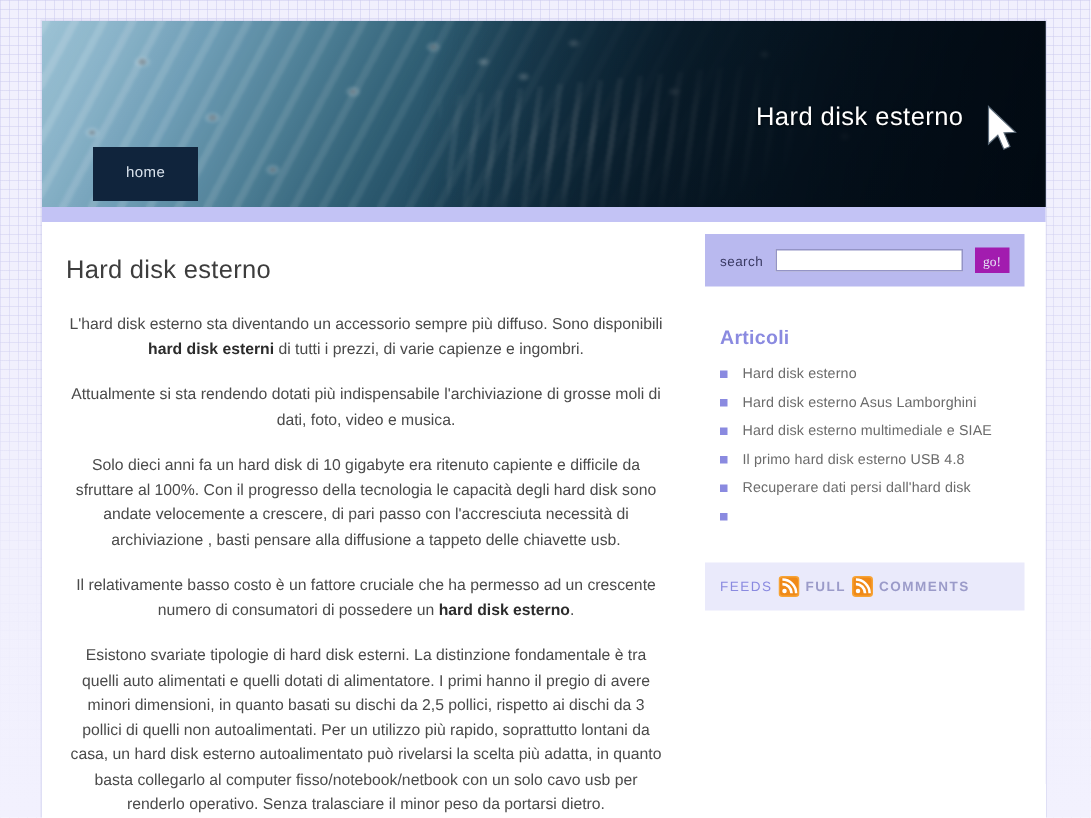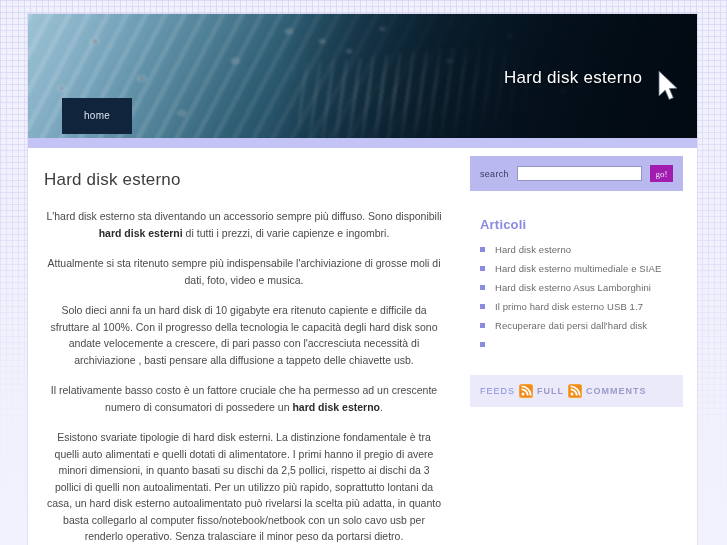--- a/index.html
+++ b/index.html
@@ -330,21 +330,21 @@
     </div>
   </div>
 
   <div class="header-underline"></div>
 
   <div class="body-wrap">
 
     <div class="content">
       <h1>Hard disk esterno</h1>
       <p>L'hard disk esterno sta diventando un accessorio sempre più diffuso. Sono disponibili <b>hard disk esterni</b> di tutti i prezzi, di varie capienze e ingombri.</p>
-      <p>Attualmente si sta ritenuto sempre più indispensabile l'archiviazione di grosse moli di dati, foto, video e musica.</p>
+      <p>Attualmente si sta rendendo dotati più indispensabile l'archiviazione di grosse moli di dati, foto, video e musica.</p>
       <p>Solo dieci anni fa un hard disk di 10 gigabyte era ritenuto capiente e difficile da sfruttare al 100%. Con il progresso della tecnologia le capacità degli hard disk sono andate velocemente a crescere, di pari passo con l'accresciuta necessità di archiviazione , basti pensare alla diffusione a tappeto delle chiavette usb.</p>
       <p>Il relativamente basso costo è un fattore  cruciale che ha permesso ad un crescente numero di consumatori di possedere un <b>hard disk esterno</b>.</p>
       <p>Esistono svariate tipologie di hard disk esterni. La distinzione fondamentale è tra quelli auto alimentati e quelli dotati di alimentatore. I primi hanno il pregio di avere  minori dimensioni, in quanto basati su dischi da 2,5 pollici, rispetto ai dischi da 3 pollici di quelli non autoalimentati. Per un utilizzo più rapido, soprattutto lontani da casa, un hard disk esterno autoalimentato  può rivelarsi la scelta più adatta, in quanto basta collegarlo al computer fisso/notebook/netbook con un solo cavo usb per renderlo operativo. Senza tralasciare il minor peso da portarsi dietro.</p>
 
     </div>
 
     <div class="sidebar">
 
       <div class="search-box">
         <span class="search-label">search</span>
@@ -354,29 +354,29 @@
 
       <h2 class="widget-title">Articoli</h2>
 
       <ul class="link-list">
         <li>
           <span class="bullet"></span>
           <a href="#">Hard disk esterno</a>
         </li>
         <li>
           <span class="bullet"></span>
+          <a href="#">Hard disk esterno Asus Lamborghini</a>
+        </li>
+        <li>
+          <span class="bullet"></span>
           <a href="#">Hard disk esterno multimediale e SIAE</a>
         </li>
         <li>
           <span class="bullet"></span>
-          <a href="#">Hard disk esterno Asus Lamborghini</a>
-        </li>
-        <li>
-          <span class="bullet"></span>
-          <a href="#">Il primo hard disk esterno USB 1.7</a>
+          <a href="#">Il primo hard disk esterno USB 4.8</a>
         </li>
         <li>
           <span class="bullet"></span>
           <a href="#">Recuperare dati persi dall'hard disk</a>
         </li>
         <li>
           <span class="bullet"></span>
         </li>
       </ul>
 

